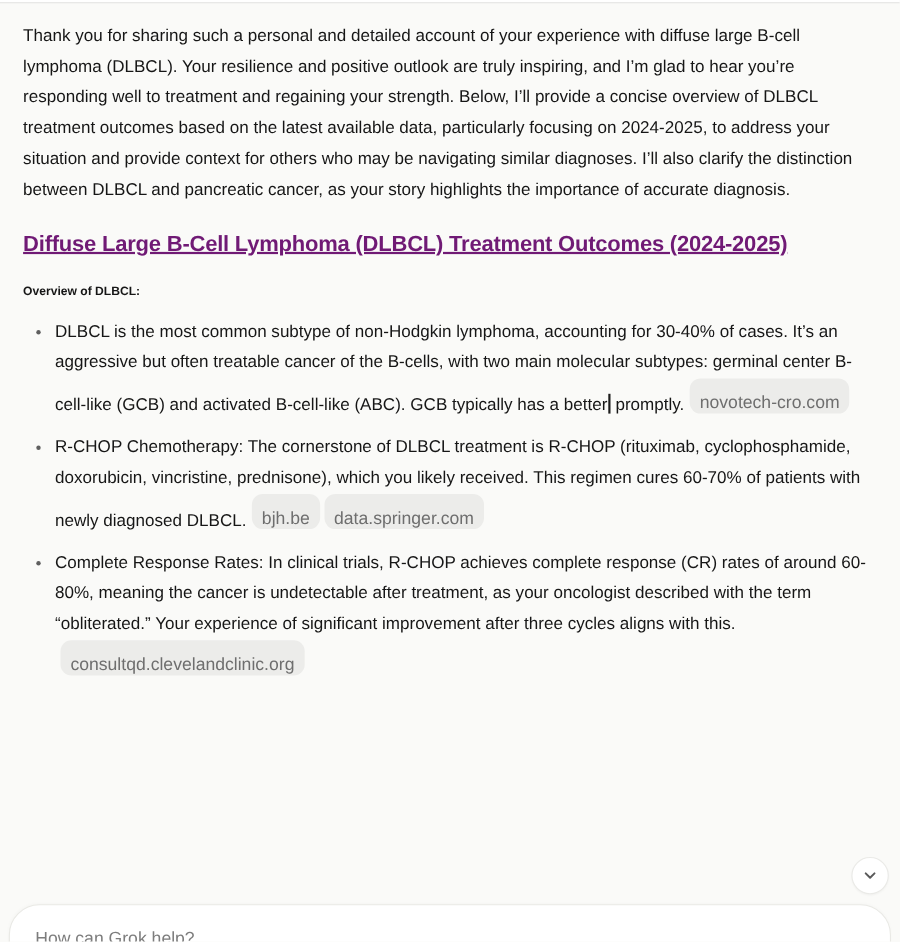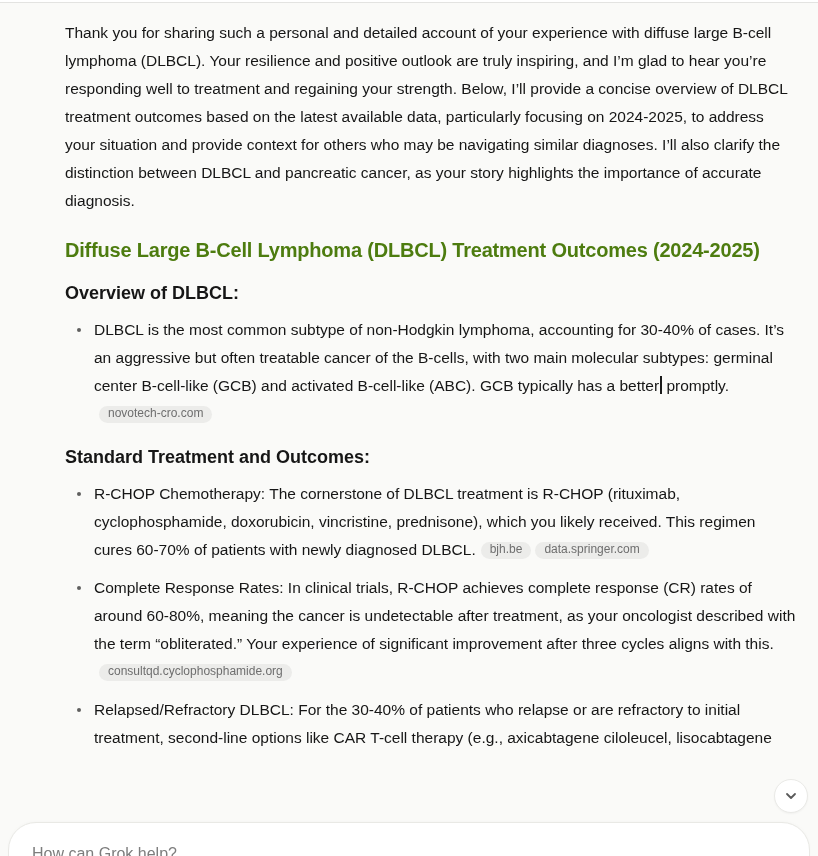--- a/index.html
+++ b/index.html
@@ -12,37 +12,37 @@
     font-family: "Liberation Sans", sans-serif;
     -webkit-font-smoothing: antialiased;
   }
   .top-edge {
     height: 3px;
     background: #ffffff;
     border-bottom: 1px solid #e3e3e1;
   }
   .message {
     padding: 16px 22px 0 21px;
-    margin-left: 44px;
   }
   .intro {
     font-size: 15.5px;
     line-height: 28px;
     margin: 0 0 14px 0;
   }
   h2.section-heading {
     font-size: 20px;
     line-height: 27px;
     font-weight: 700;
     letter-spacing: -0.2px;
     margin: 22px 0 0 0;
-    color: #4d7c0f;
+    color: #701a75;
+    text-decoration: underline;
   }
   .bold-label {
-    font-size: 18px;
+    font-size: 11px;
     line-height: 28px;
     font-weight: 700;
     margin: 15px 0 0 0;
   }
   ul.bullet-list {
     list-style: none;
     margin: 9px 0 0 0;
     padding: 0 0 0 29px;
   }
   ul.bullet-list li {
@@ -57,26 +57,26 @@
     left: -17px;
     top: 12px;
     width: 4px;
     height: 4px;
     border-radius: 50%;
     background: #5f5f5f;
   }
   ul.bullet-list li b { font-weight: 400; }
   .pill {
     display: inline-block;
-    font-size: 12px;
+    font-size: 16px;
     line-height: 13px;
     color: #6e6e6e;
     background: #ececea;
     border-radius: 10px;
-    padding: 1px 9px 3px 9px;
+    padding: 16px 9px 3px 9px;
     margin-left: 5px;
     white-space: nowrap;
     vertical-align: 2px;
     cursor: pointer;
   }
   .pill + .pill { margin-left: 4px; }
   .caret {
     display: inline-block;
     width: 2px;
     height: 18px;
@@ -132,26 +132,24 @@
   <p class="intro">Thank you for sharing such a personal and detailed account of your experience with diffuse large B-cell lymphoma (DLBCL). Your resilience and positive outlook are truly inspiring, and I’m glad to hear you’re responding well to treatment and regaining your strength. Below, I’ll provide a concise overview of DLBCL treatment outcomes based on the latest available data, particularly focusing on 2024-2025, to address your situation and provide context for others who may be navigating similar diagnoses. I’ll also clarify the distinction between DLBCL and pancreatic cancer, as your story highlights the importance of accurate diagnosis.</p>
 
   <h2 class="section-heading">Diffuse Large B-Cell Lymphoma (DLBCL) Treatment Outcomes (2024-2025)</h2>
 
   <p class="bold-label">Overview of DLBCL:</p>
 
   <ul class="bullet-list">
     <li><span>DLBCL is the most common subtype of non-Hodgkin lymphoma, accounting for 30-40% of cases. It’s an aggressive but often treatable cancer of the B-cells, with two main molecular subtypes: germinal center B-cell-like (GCB) and activated B-cell-like (ABC). GCB typically has a better</span><span class="caret"></span><span> promptly.</span><span class="pill">novotech-cro.com</span></li>
   </ul>
 
-  <p class="bold-label">Standard Treatment and Outcomes:</p>
 
   <ul class="bullet-list">
     <li><b>R-CHOP Chemotherapy</b><span>: The cornerstone of DLBCL treatment is R-CHOP (rituximab, cyclophosphamide, doxorubicin, vincristine, prednisone), which you likely received. This regimen cures 60-70% of patients with newly diagnosed DLBCL.</span><span class="pill">bjh.be</span><span class="pill">data.springer.com</span></li>
-    <li><b>Complete Response Rates</b><span>: In clinical trials, R-CHOP achieves complete response (CR) rates of around 60-80%, meaning the cancer is undetectable after treatment, as your oncologist described with the term “obliterated.” Your experience of significant improvement after three cycles aligns with this.</span><span class="pill">consultqd.cyclophosphamide.org</span></li>
-    <li><b>Relapsed/Refractory DLBCL</b><span>: For the 30-40% of patients who relapse or are refractory to initial treatment, second-line options like CAR T-cell therapy (e.g., axicabtagene ciloleucel, lisocabtagene</span></li>
+    <li><b>Complete Response Rates</b><span>: In clinical trials, R-CHOP achieves complete response (CR) rates of around 60-80%, meaning the cancer is undetectable after treatment, as your oncologist described with the term “obliterated.” Your experience of significant improvement after three cycles aligns with this.</span><span class="pill">consultqd.clevelandclinic.org</span></li>
   </ul>
 
 </div>
 
 <button class="scroll-btn">
   <span>
     <svg width="14" height="14" viewBox="0 0 14 14" fill="none">
       <path d="M3 5 L7 9 L11 5" stroke="#5a5a5a" stroke-width="1.8" stroke-linecap="round" stroke-linejoin="round"></path>
     </svg>
   </span>

